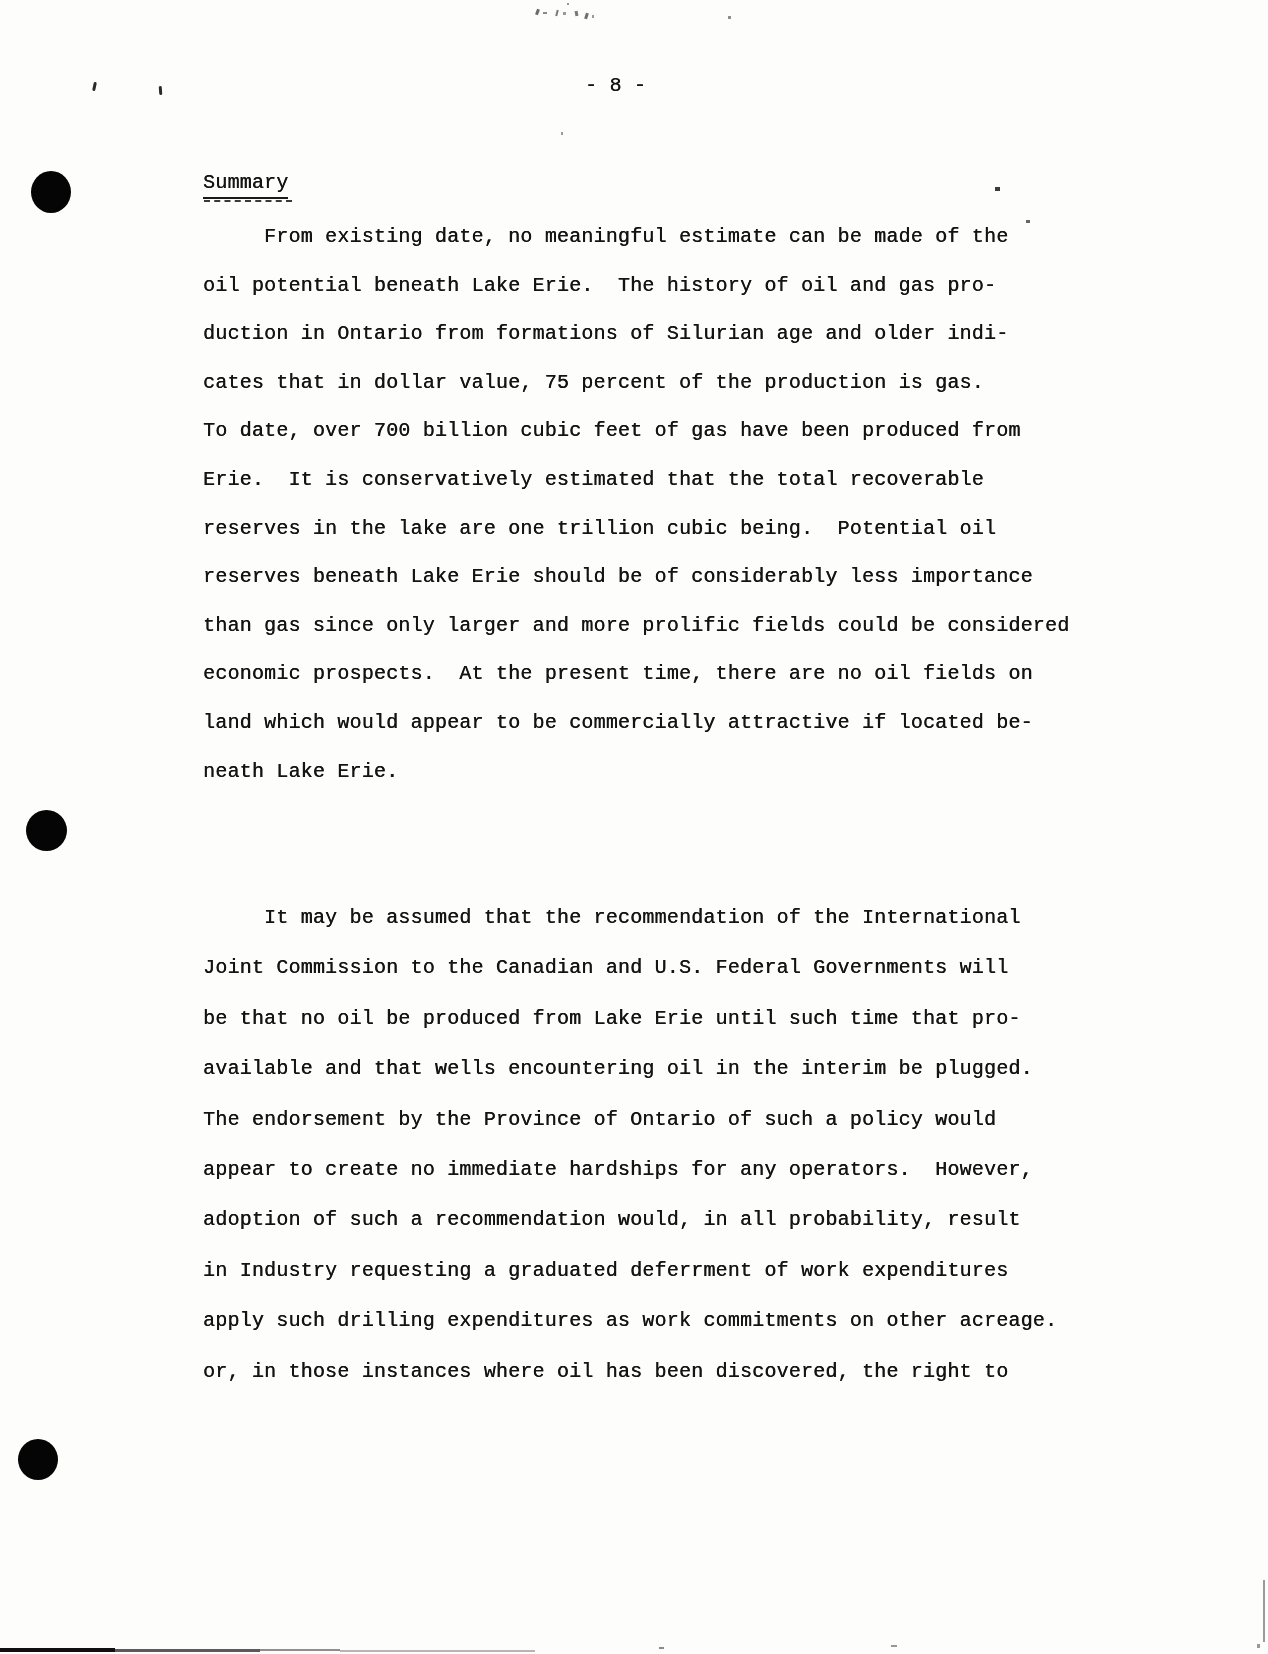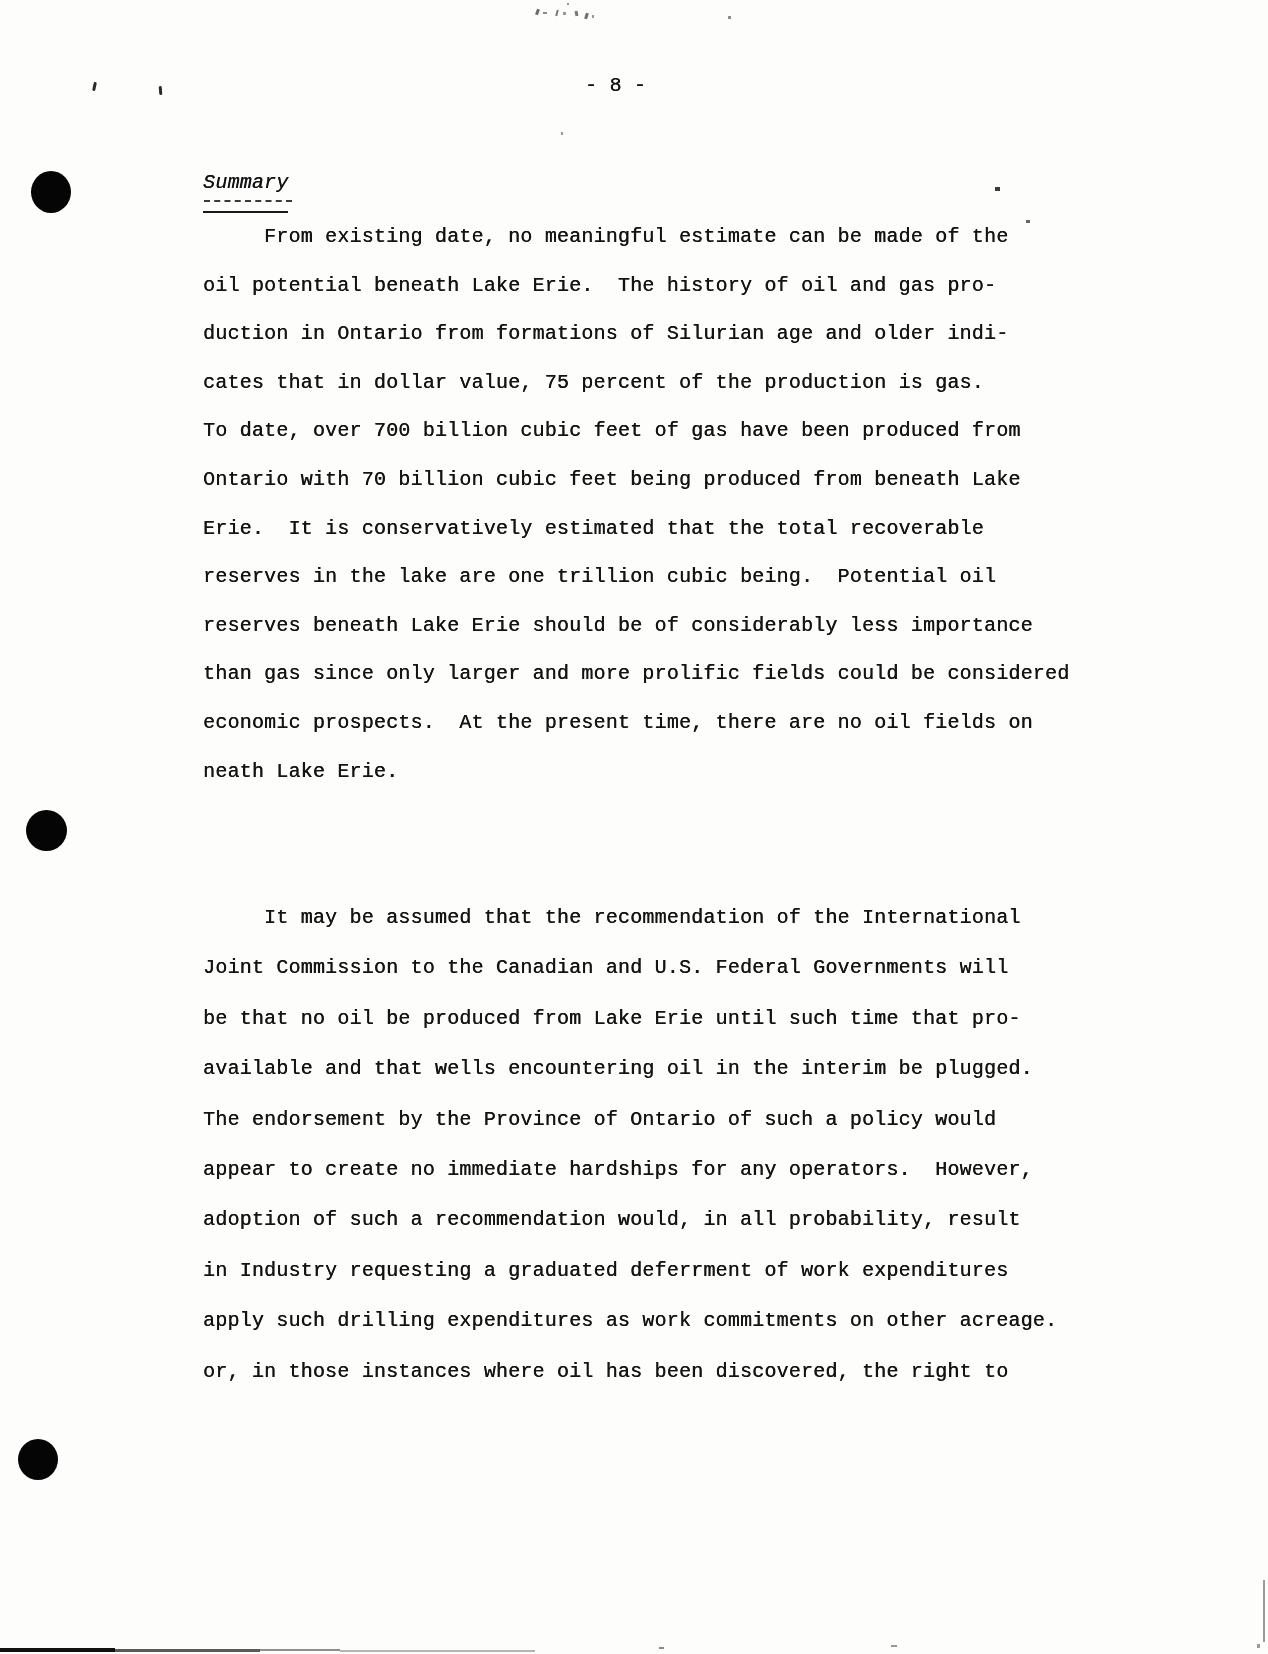--- a/index.html
+++ b/index.html
@@ -13,21 +13,21 @@
     color:#141414;
   }
   .txt {
     white-space:pre;
     font-size:20px;
     letter-spacing:0.2px;
     text-shadow:0.35px 0 0 currentColor;
   }
   .page-number { position:absolute; top:74px; left:585px; }
   .heading-wrap { position:absolute; top:171px; left:203px; }
-  .heading { display:inline-block; border-bottom:2px solid #1a1a1a; padding-bottom:17px;font-style:italic; }
+  .heading { display:inline-block; border-bottom:2px solid #1a1a1a; padding-bottom:3px; }
   .heading-underline2 { position:absolute; left:1px; top:29px; width:88px; border-top:2px dashed #3a3a3a; }
   .para { position:absolute; left:203px; }
   #para1 { top:213px; }
   #para1 .line { line-height:48.6px; height:48.6px;font-family:Liberation Mono, monospace; }
   #para2 { top:893px; }
   #para2 .line { line-height:50.4px; height:50.4px; }
   .hole { position:absolute; background:#050505; border-radius:50%; }
   #hole1 { left:31px; top:171px; width:40px; height:42px; }
   #hole2 { left:26px; top:810px; width:41px; height:41px; }
   #hole3 { left:18px; top:1439px; width:40px; height:41px; }
@@ -71,26 +71,26 @@
     <span class="txt heading">Summary</span>
     <span class="heading-underline2"></span>
   </div>
 
   <div class="para" id="para1">
     <div class="txt line">     From existing date, no meaningful estimate can be made of the</div>
     <div class="txt line">oil potential beneath Lake Erie.  The history of oil and gas pro-</div>
     <div class="txt line">duction in Ontario from formations of Silurian age and older indi-</div>
     <div class="txt line">cates that in dollar value, 75 percent of the production is gas.</div>
     <div class="txt line">To date, over 700 billion cubic feet of gas have been produced from</div>
-    <div class="txt line">Ontario with 70 billion cubic feet being produced from beneath Lake</div>
     <div class="txt line">Erie.  It is conservatively estimated that the total recoverable</div>
     <div class="txt line">reserves in the lake are one trillion cubic being.  Potential oil</div>
     <div class="txt line">reserves beneath Lake Erie should be of considerably less importance</div>
     <div class="txt line">than gas since only larger and more prolific fields could be considered</div>
     <div class="txt line">economic prospects.  At the present time, there are no oil fields on</div>
+    <div class="txt line">land which would appear to be commercially attractive if located be-</div>
     <div class="txt line">neath Lake Erie.</div>
   </div>
 
   <div class="para" id="para2">
     <div class="txt line">     It may be assumed that the recommendation of the International</div>
     <div class="txt line">Joint Commission to the Canadian and U.S. Federal Governments will</div>
     <div class="txt line">be that no oil be produced from Lake Erie until such time that pro-</div>
     <div class="txt line">available and that wells encountering oil in the interim be plugged.</div>
     <div class="txt line">The endorsement by the Province of Ontario of such a policy would</div>
     <div class="txt line">appear to create no immediate hardships for any operators.  However,</div>

